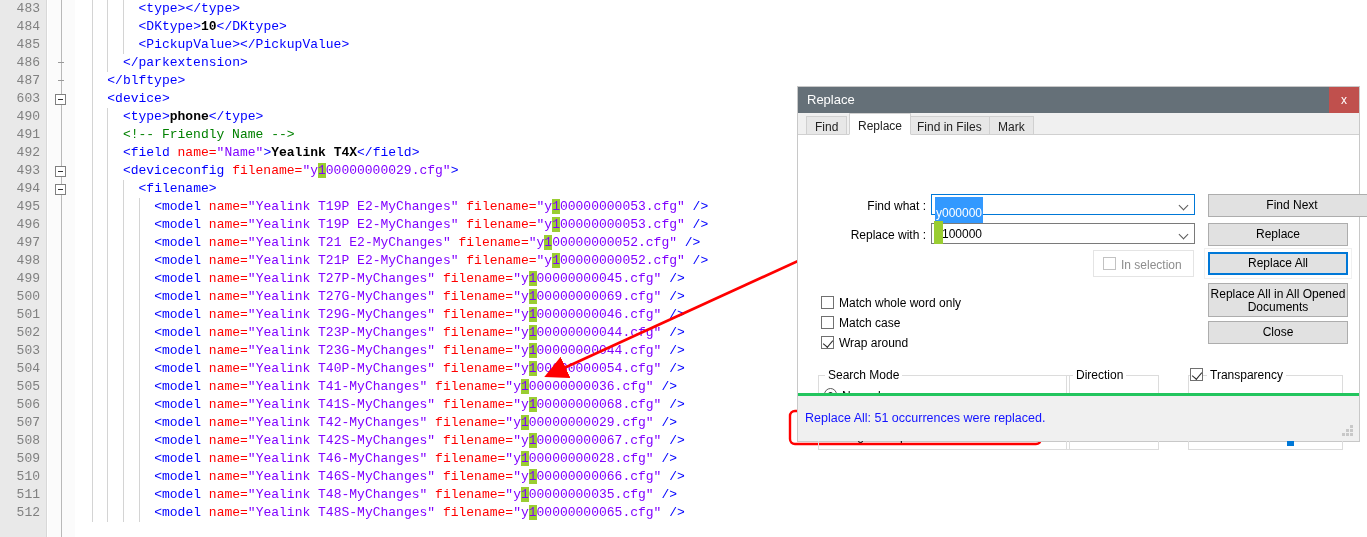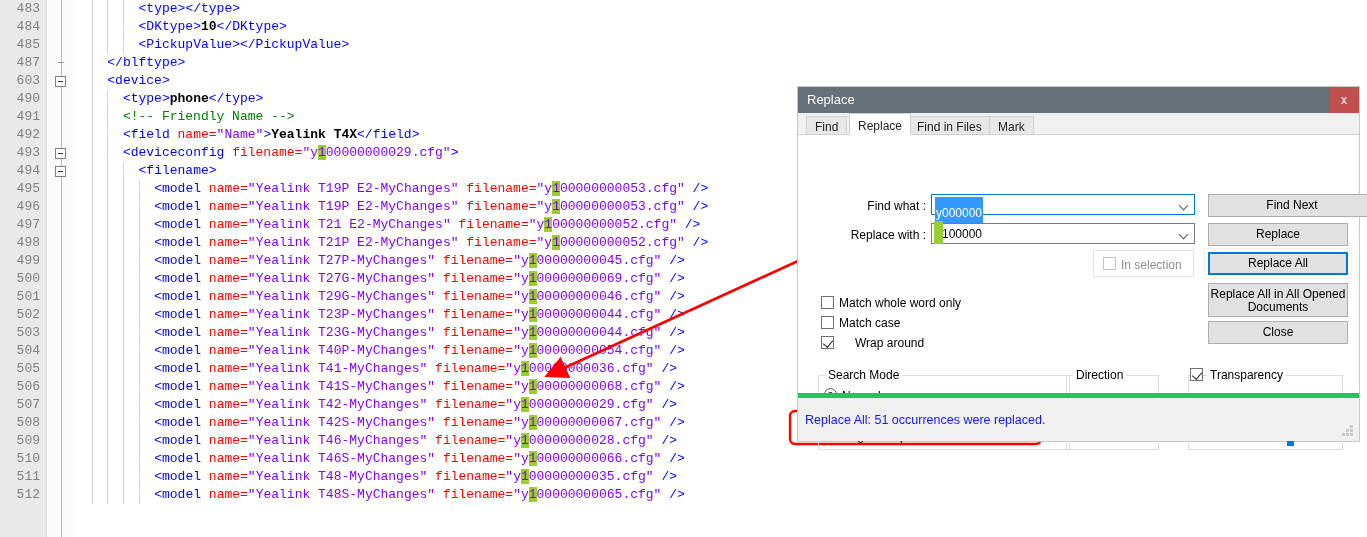--- a/index.html
+++ b/index.html
@@ -116,21 +116,21 @@
     top:0px; height:22px; background:#ffffff;
     border-bottom:1px solid #ffffff;
     padding-top:4px; z-index:3;
   }
   .dlgbody {
     position:absolute; left:0; top:48px; width:561px; height:306px;
     background:#ffffff;
   }
   .dlgbottom {
     position:absolute; left:0; top:306px; width:561px; height:48px;
-    background:#f0f0f0; border-top:5px solid #22c55e;
+    background:#f0f0f0; border-top:3px solid #22c55e;
   }
   .fieldlabel {
     position:absolute; text-align:right; font-size:12px; color:#000;
     line-height:16px;
   }
   .combo {
     position:absolute; height:21px;
     background:#ffffff; border:1px solid #7a7a7a;
   }
   .combo.focused { border:1px solid #0078d7; }
@@ -218,20 +218,21 @@
 <body>
 
 <div id="editor">
   <div class="gutter"></div>
   <div class="foldmargin"></div>
   <div class="foldline"></div>
   <div class="code-rows" id="code-rows">
       <div class="row"><span class="lineno">483</span><span class="indent-guide" style="left: 91.64px;"></span><span class="indent-guide" style="left: 107.28px;"></span><span class="indent-guide" style="left: 122.92px;"></span><span class="ctext" style="left: 138.56px;"><span class="tg">&lt;</span><span class="tg">type</span><span class="tg">&gt;</span><span class="tg">&lt;/</span><span class="tg">type</span><span class="tg">&gt;</span></span></div>
       <div class="row"><span class="lineno">484</span><span class="indent-guide" style="left: 91.64px;"></span><span class="indent-guide" style="left: 107.28px;"></span><span class="indent-guide" style="left: 122.92px;"></span><span class="ctext" style="left: 138.56px;"><span class="tg">&lt;</span><span class="tg">DKtype</span><span class="tg">&gt;</span><span class="tx">1</span><span class="tx">0</span><span class="tg">&lt;/</span><span class="tg">DKtype</span><span class="tg">&gt;</span></span></div>
       <div class="row"><span class="lineno">485</span><span class="indent-guide" style="left: 91.64px;"></span><span class="indent-guide" style="left: 107.28px;"></span><span class="indent-guide" style="left: 122.92px;"></span><span class="ctext" style="left: 138.56px;"><span class="tg">&lt;</span><span class="tg">PickupValue</span><span class="tg">&gt;</span><span class="tg">&lt;/</span><span class="tg">PickupValue</span><span class="tg">&gt;</span></span></div>
+      <div class="row"><span class="lineno">486</span><span class="foldtick"></span><span class="indent-guide" style="left: 91.64px;"></span><span class="indent-guide" style="left: 107.28px;"></span><span class="ctext" style="left: 122.92px;"><span class="tg">&lt;/</span><span class="tg">parkextension</span><span class="tg">&gt;</span></span></div>
       <div class="row"><span class="lineno">487</span><span class="foldtick"></span><span class="indent-guide" style="left: 91.64px;"></span><span class="ctext" style="left: 107.28px;"><span class="tg">&lt;/</span><span class="tg">blftype</span><span class="tg">&gt;</span></span></div>
       <div class="row"><span class="lineno">603</span><span class="fold"></span><span class="indent-guide" style="left: 91.64px;"></span><span class="ctext" style="left: 107.28px;"><span class="tg">&lt;</span><span class="tg">device</span><span class="tg">&gt;</span></span></div>
       <div class="row"><span class="lineno">490</span><span class="indent-guide" style="left: 91.64px;"></span><span class="indent-guide" style="left: 107.28px;"></span><span class="ctext" style="left: 122.92px;"><span class="tg">&lt;</span><span class="tg">type</span><span class="tg">&gt;</span><span class="tx">phone</span><span class="tg">&lt;/</span><span class="tg">type</span><span class="tg">&gt;</span></span></div>
       <div class="row"><span class="lineno">491</span><span class="indent-guide" style="left: 91.64px;"></span><span class="indent-guide" style="left: 107.28px;"></span><span class="ctext" style="left: 122.92px;"><span class="cm">&lt;!-- Friendly Name --&gt;</span></span></div>
       <div class="row"><span class="lineno">492</span><span class="indent-guide" style="left: 91.64px;"></span><span class="indent-guide" style="left: 107.28px;"></span><span class="ctext" style="left: 122.92px;"><span class="tg">&lt;</span><span class="tg">field</span> <span class="at">name</span><span class="at">=</span><span class="st">"Name"</span><span class="tg">&gt;</span><span class="tx">Yealink</span> <span class="tx">T4X</span><span class="tg">&lt;/</span><span class="tg">field</span><span class="tg">&gt;</span></span></div>
       <div class="row"><span class="lineno">493</span><span class="fold"></span><span class="indent-guide" style="left: 91.64px;"></span><span class="indent-guide" style="left: 107.28px;"></span><span class="ctext" style="left: 122.92px;"><span class="tg">&lt;</span><span class="tg">deviceconfig</span> <span class="at">filename</span><span class="at">=</span><span class="st">"y</span><span class="st hl">1</span><span class="st">00000000029.cfg"</span><span class="tg">&gt;</span></span></div>
       <div class="row"><span class="lineno">494</span><span class="fold"></span><span class="indent-guide" style="left: 91.64px;"></span><span class="indent-guide" style="left: 107.28px;"></span><span class="indent-guide" style="left: 122.92px;"></span><span class="ctext" style="left: 138.56px;"><span class="tg">&lt;</span><span class="tg">filename</span><span class="tg">&gt;</span></span></div>
       <div class="row"><span class="lineno">495</span><span class="indent-guide" style="left: 91.64px;"></span><span class="indent-guide" style="left: 107.28px;"></span><span class="indent-guide" style="left: 122.92px;"></span><span class="indent-guide" style="left: 138.56px;"></span><span class="ctext" style="left: 154.2px;"><span class="tg">&lt;</span><span class="tg">model</span> <span class="at">name</span><span class="at">=</span><span class="st">"Yealink T19P E2-MyChanges"</span> <span class="at">filename</span><span class="at">=</span><span class="st">"y</span><span class="st hl">1</span><span class="st">00000000053.cfg"</span> <span class="tg">/&gt;</span></span></div>
       <div class="row"><span class="lineno">496</span><span class="indent-guide" style="left: 91.64px;"></span><span class="indent-guide" style="left: 107.28px;"></span><span class="indent-guide" style="left: 122.92px;"></span><span class="indent-guide" style="left: 138.56px;"></span><span class="ctext" style="left: 154.2px;"><span class="tg">&lt;</span><span class="tg">model</span> <span class="at">name</span><span class="at">=</span><span class="st">"Yealink T19P E2-MyChanges"</span> <span class="at">filename</span><span class="at">=</span><span class="st">"y</span><span class="st hl">1</span><span class="st">00000000053.cfg"</span> <span class="tg">/&gt;</span></span></div>
       <div class="row"><span class="lineno">497</span><span class="indent-guide" style="left: 91.64px;"></span><span class="indent-guide" style="left: 107.28px;"></span><span class="indent-guide" style="left: 122.92px;"></span><span class="indent-guide" style="left: 138.56px;"></span><span class="ctext" style="left: 154.2px;"><span class="tg">&lt;</span><span class="tg">model</span> <span class="at">name</span><span class="at">=</span><span class="st">"Yealink T21 E2-MyChanges"</span> <span class="at">filename</span><span class="at">=</span><span class="st">"y</span><span class="st hl">1</span><span class="st">00000000052.cfg"</span> <span class="tg">/&gt;</span></span></div>
@@ -304,21 +305,21 @@
       <span class="chklabel disabled" style="left:27px; top:7px;">In selection</span>
     </div>
 
     <span class="chk" style="left:23px; top:161px;"></span>
     <span class="chklabel" style="left:41px; top:161px;">Match whole word only</span>
 
     <span class="chk" style="left:23px; top:181px;"></span>
     <span class="chklabel" style="left:41px; top:181px;">Match case</span>
 
     <span class="chk checked" style="left:23px; top:201px;"></span>
-    <span class="chklabel" style="left:57px; top:201px;">Wrap around</span>
+    <span class="chklabel" style="left:41px; top:201px;">Wrap around</span>
 
     <div class="group" style="left:20px; top:240px; width:252px; height:75px;"></div>
     <span class="grouptitle" style="left:27px; top:233px;">Search Mode</span>
     <span class="radio on" style="left:26px; top:253px;"></span>
     <span class="chklabel" style="left:44px; top:254px;">Normal</span>
     <span class="radio" style="left:26px; top:273px;"></span>
     <span class="chklabel" style="left:44px; top:274px;">Extended (\n, \r, \t, \0, \x...)</span>
     <span class="radio" style="left:26px; top:293px;"></span>
     <span class="chklabel" style="left:44px; top:294px;">Regular expression</span>
     <span class="chk disabled" style="left:162px; top:292px;"></span>

